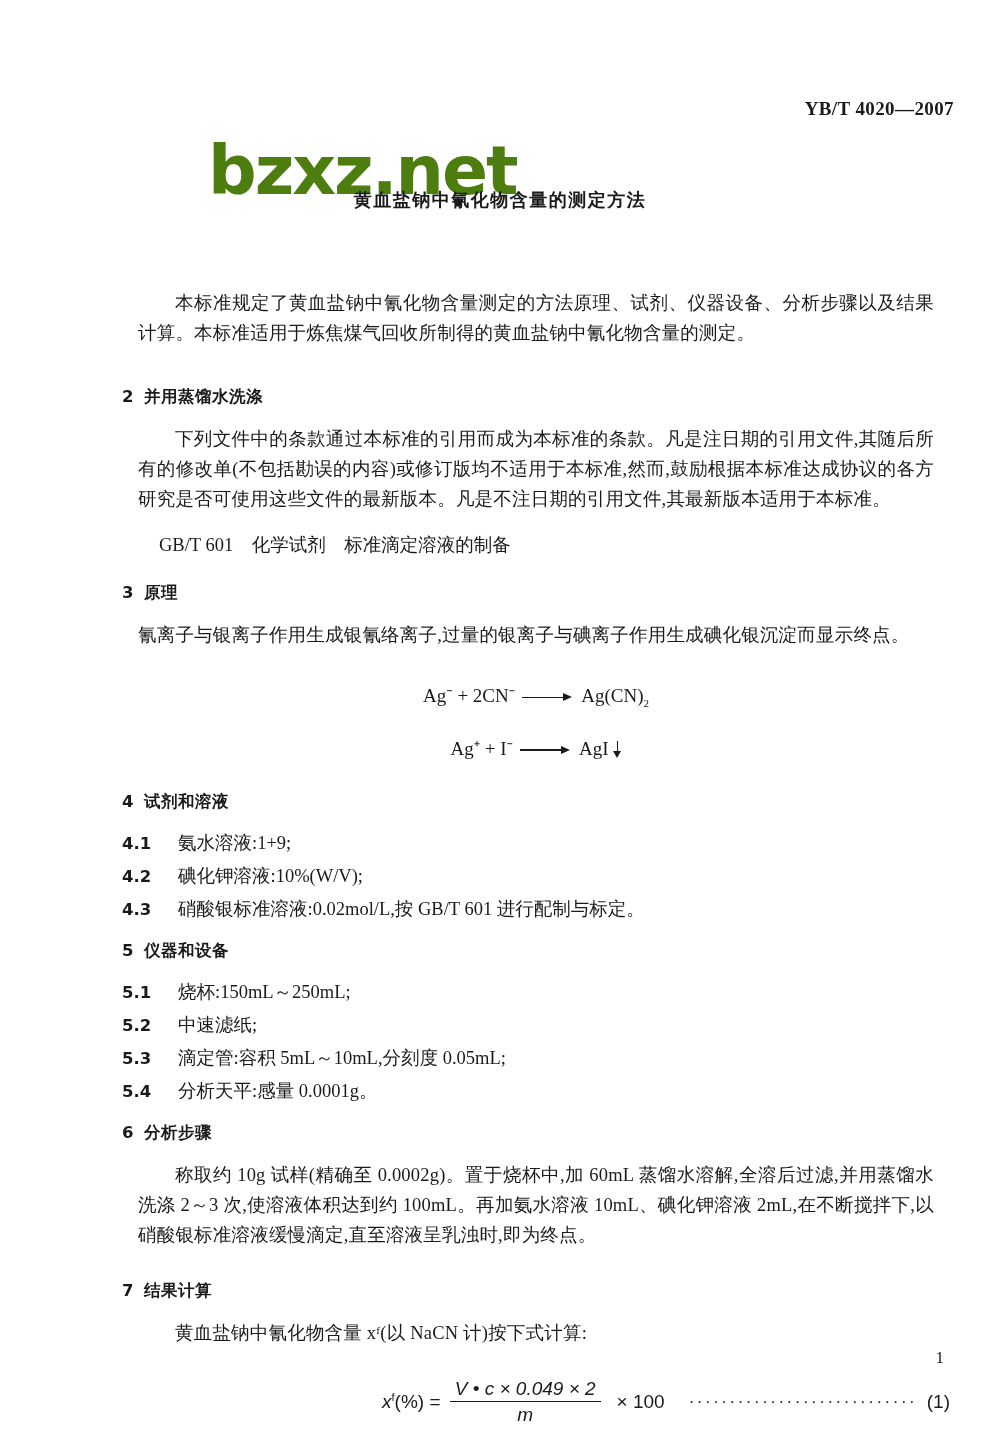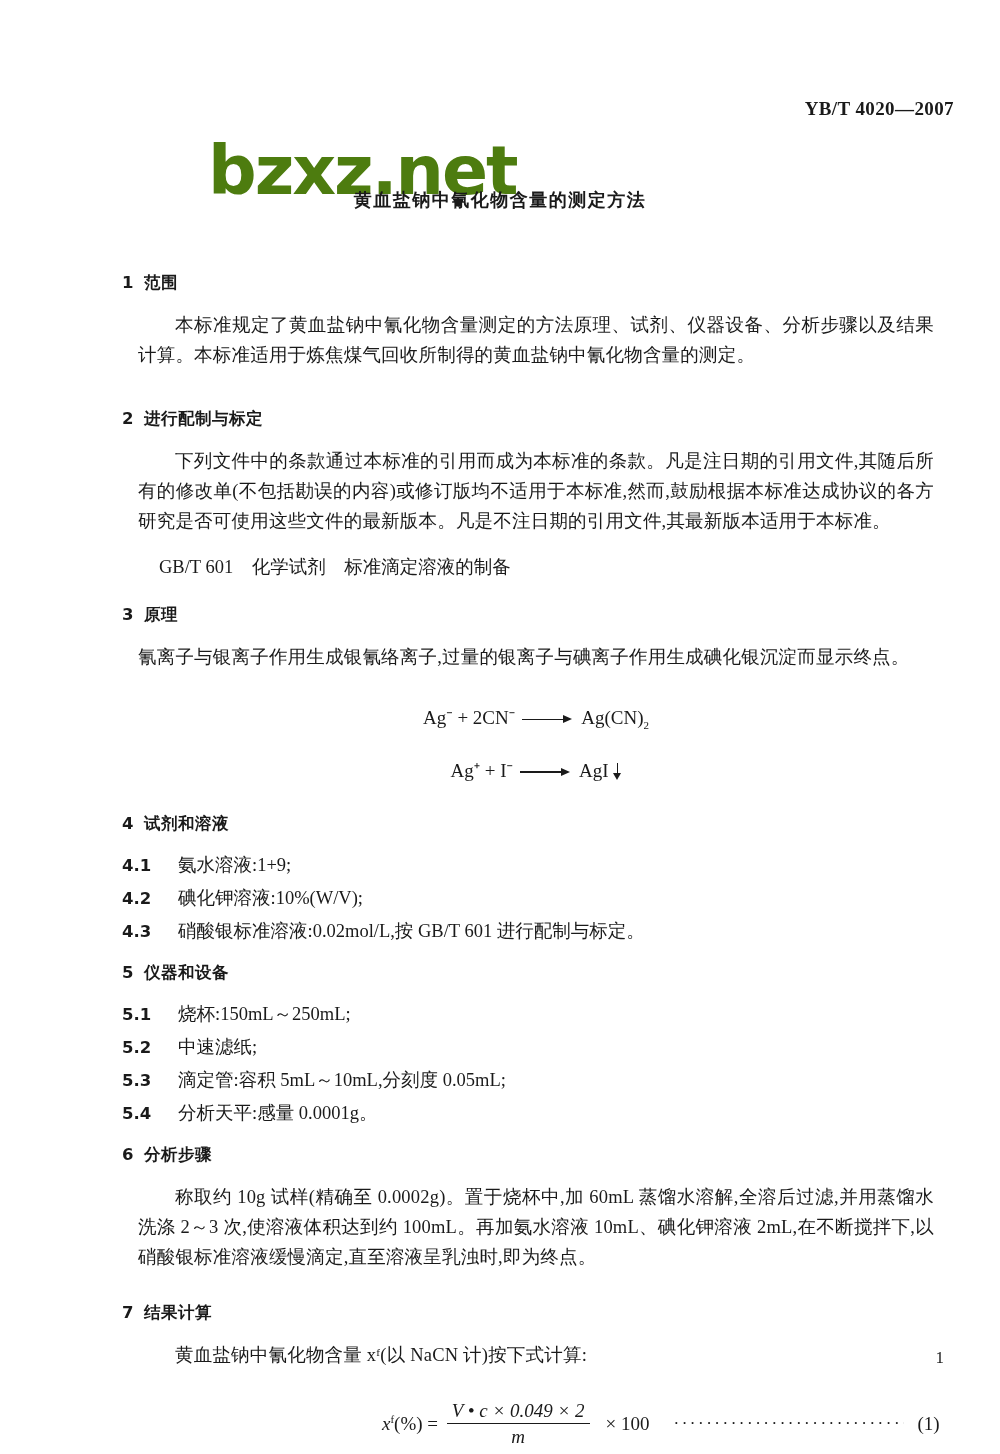--- a/index.html
+++ b/index.html
@@ -168,21 +168,21 @@
     border-left: 4px solid transparent;
     border-right: 4px solid transparent;
   }
   
   .formula-row {
     margin-top: 30px;
     display: flex;
     align-items: center;
     justify-content: flex-start;
     padding-left: 260px;
-    font-family: Liberation Serif, serif;
+    font-family: Liberation Sans, sans-serif;
     font-size: 19px;
   }
   .formula-row .lhs { white-space: nowrap; }
   .formula-row .lhs sup { font-size: 11px; }
   .frac {
     display: inline-block;
     vertical-align: middle;
     text-align: center;
     margin: 0 4px;
   }
@@ -226,26 +226,25 @@
 <div class="page">
 
   <div class="watermark">bzxz.net</div>
 
   <div class="std-header">YB/T 4020—2007</div>
 
   <div class="doc-title">黄血盐钠中氰化物含量的测定方法</div>
 
   <div class="content">
 
-    <div class="sec-head"><span class="num">1</span><span>范围</span></div>
     <p class="para indent">本标准规定了黄血盐钠中氰化物含量测定的方法原理、试剂、仪器设备、分析步骤以及结果计算。本标准适用于炼焦煤气回收所制得的黄血盐钠中氰化物含量的测定。</p>
 
     <div class="gap-sec"></div>
 
-    <div class="sec-head"><span class="num">2</span><span>进行配制与标定</span></div>
+    <div class="sec-head"><span class="num">2</span><span>并用蒸馏水洗涤</span></div>
     <p class="para indent">下列文件中的条款通过本标准的引用而成为本标准的条款。凡是注日期的引用文件,其随后所有的修改单(不包括勘误的内容)或修订版均不适用于本标准,然而,鼓励根据本标准达成协议的各方研究是否可使用这些文件的最新版本。凡是不注日期的引用文件,其最新版本适用于本标准。</p>
     <p class="ref-line">GB/T 601　化学试剂　标准滴定溶液的制备</p>
 
     <div class="gap-sec"></div>
 
     <div class="sec-head"><span class="num">3</span><span>原理</span></div>
     <p class="para">氰离子与银离子作用生成银氰络离子,过量的银离子与碘离子作用生成碘化银沉淀而显示终点。</p>
 
     <div class="eqn-block">
       <div class="eqn">

